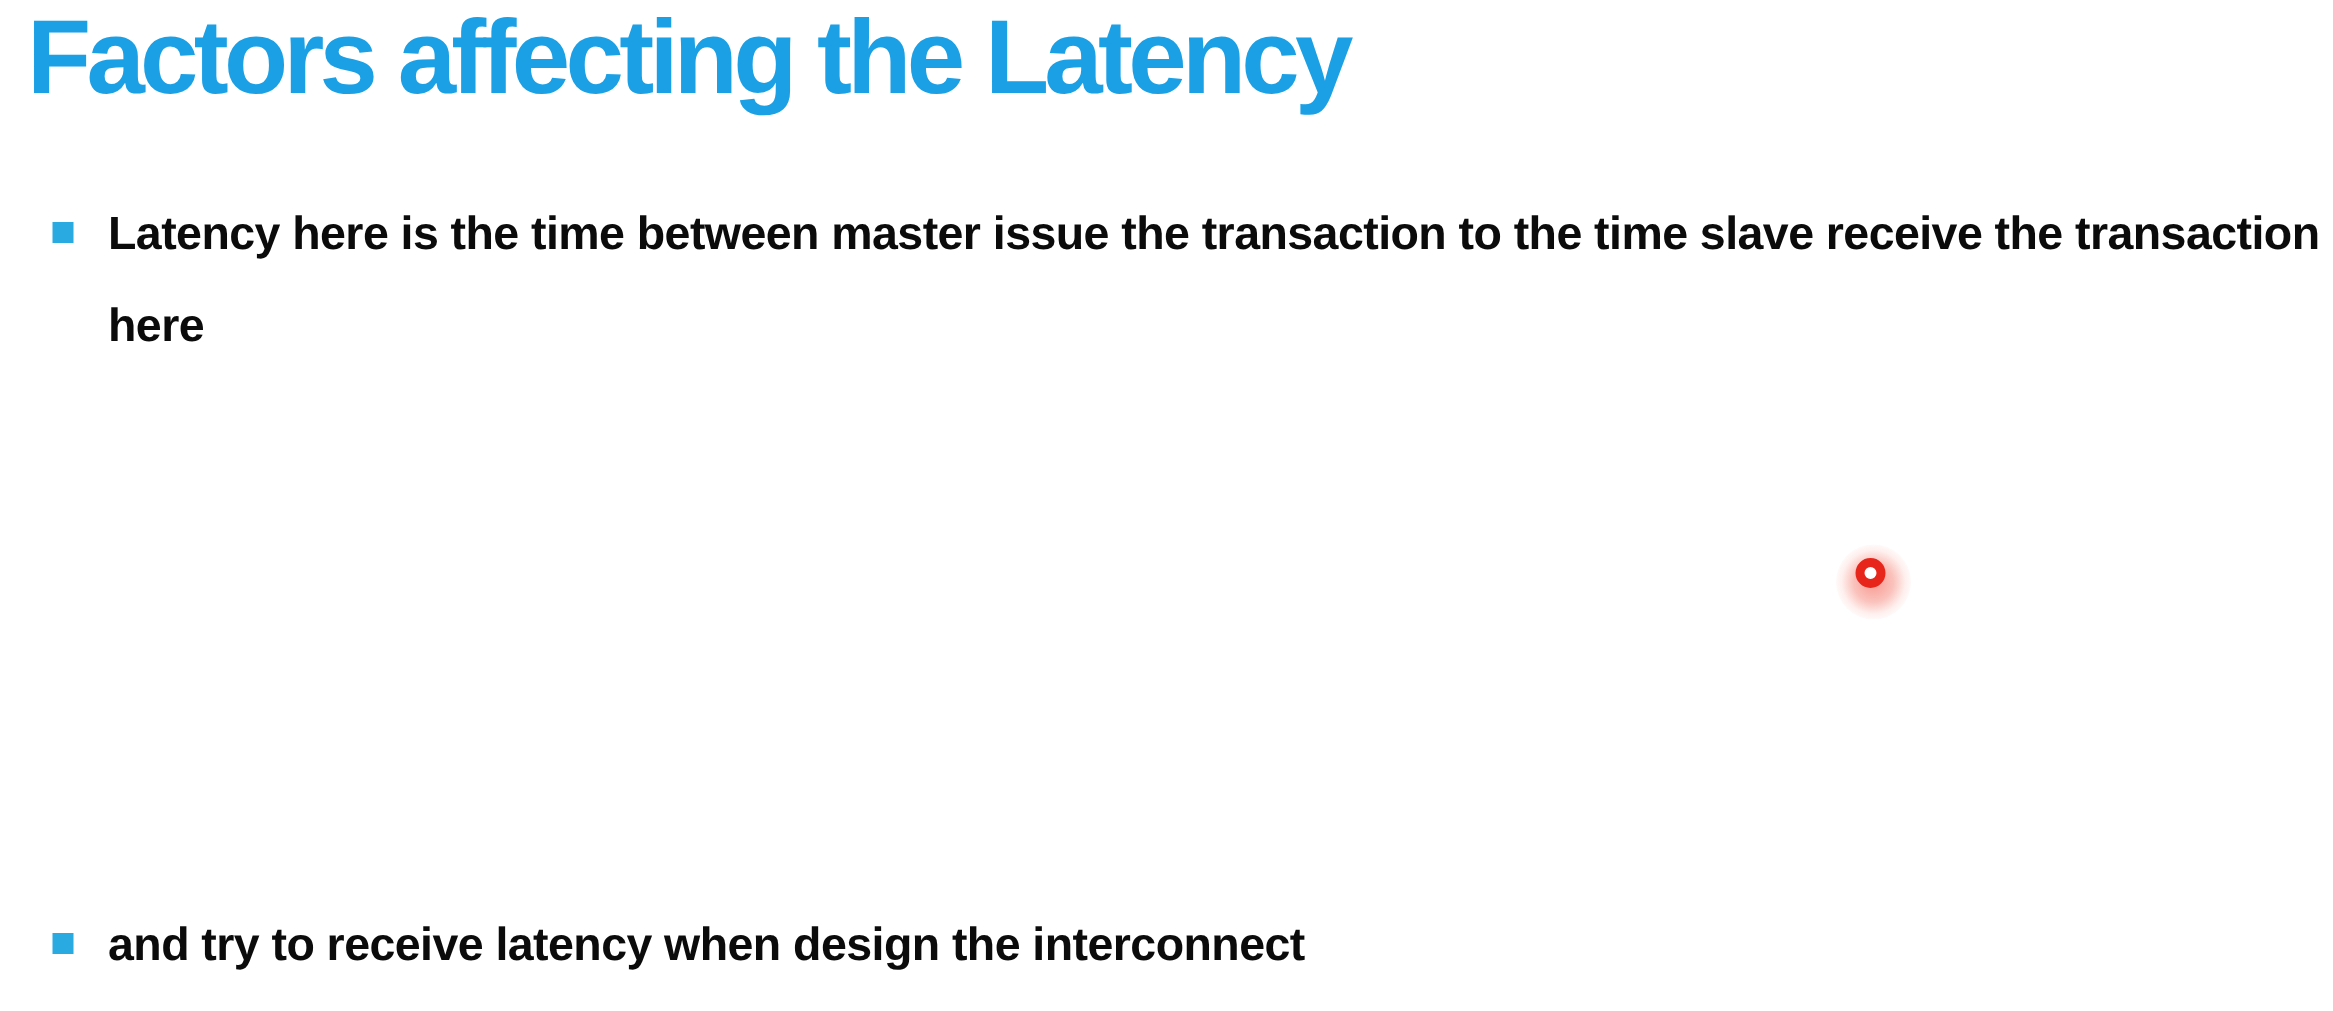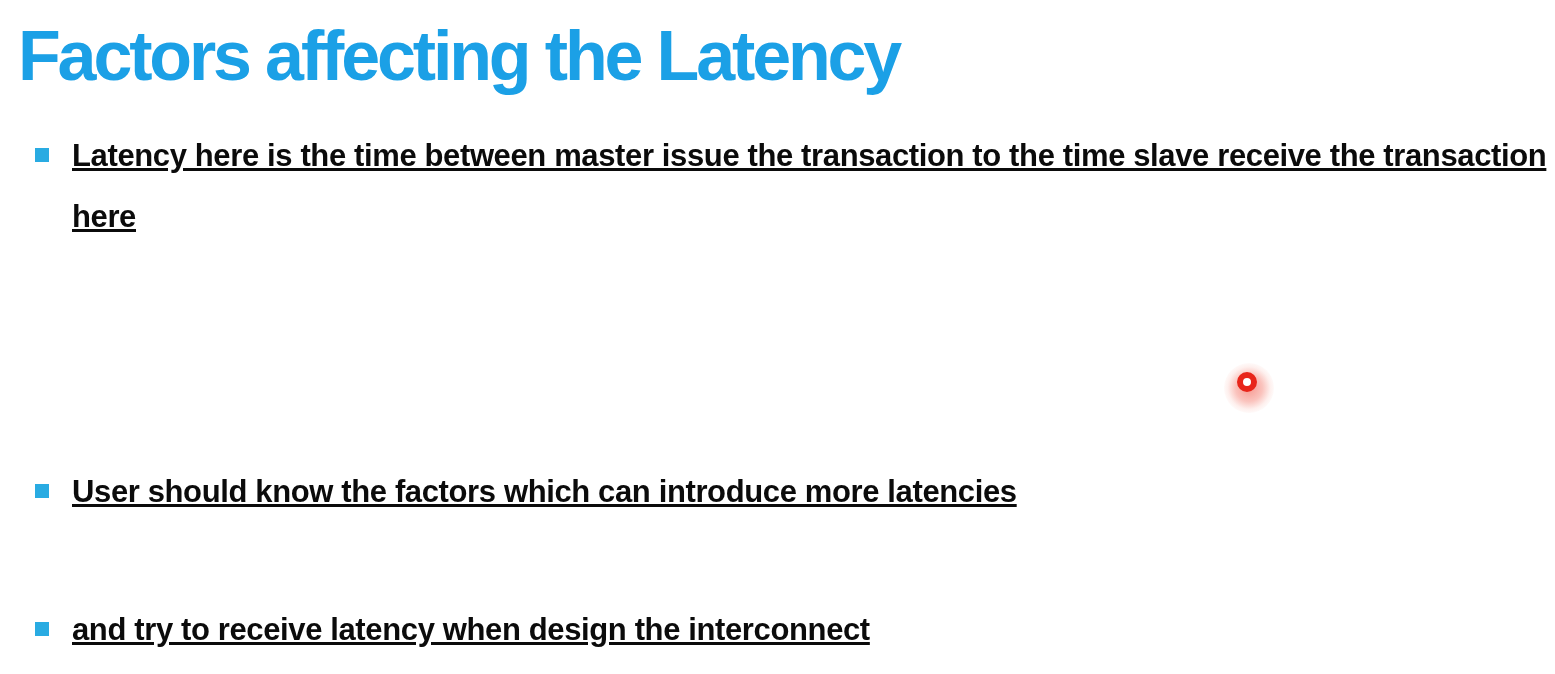--- a/index.html
+++ b/index.html
@@ -16,21 +16,21 @@
     font-family: "Liberation Sans", sans-serif;
     overflow: hidden;
   }
   .slide {
     position: relative;
     width: 1555px; height: 674px;
     background: var(--bg-color);
   }
   .slide-title {
     position: absolute;
-    left: 18px; top: 20px;
+    left: 18px; top: 2px;
     font-size: 70px;
     line-height: 72px;
     font-weight: bold;
     letter-spacing: -0.045em;
     color: var(--title-color);
     white-space: nowrap;
   }
   .bullet-row {
     position: absolute;
     left: 35px;
@@ -48,21 +48,20 @@
     background: var(--marker-color);
   }
   .bullet-text {
     margin-left: 23px;
     max-width: 1480px;
     font-size: 31px;
     line-height: 61px;
     font-weight: bold;
     letter-spacing: -0.012em;
     color: var(--body-color);
-    text-decoration: underline;
   }
   .cursor {
     position: absolute;
     width: 0; height: 0;
   }
   .cursor-glow {
     position: absolute;
     left: -23px; top: -19px;
     width: 50px; height: 50px;
     border-radius: 50%;
@@ -87,24 +86,20 @@
 <div class="slide">
 
   <h1 class="slide-title">Factors affecting the Latency</h1>
 
   <div class="bullet-row b1">
     <span class="bullet-marker"></span>
     <div class="bullet-text">Latency here is the time between master issue the transaction to the time slave receive the transaction here</div>
   </div>
 
 
-  <div class="bullet-row b3">
-    <span class="bullet-marker"></span>
-    <div class="bullet-text">User should know the factors which can introduce more latencies</div>
-  </div>
 
   <div class="bullet-row b4">
     <span class="bullet-marker"></span>
     <div class="bullet-text">and try to receive latency when design the interconnect</div>
   </div>
 
   <div class="cursor" style="left: 1247px; top: 382px;">
     <div class="cursor-glow"></div>
     <div class="cursor-ring"></div>
   </div>

